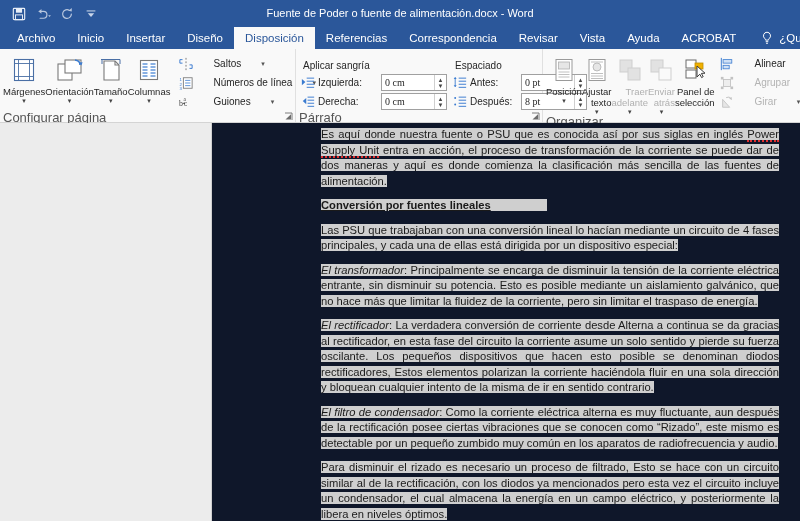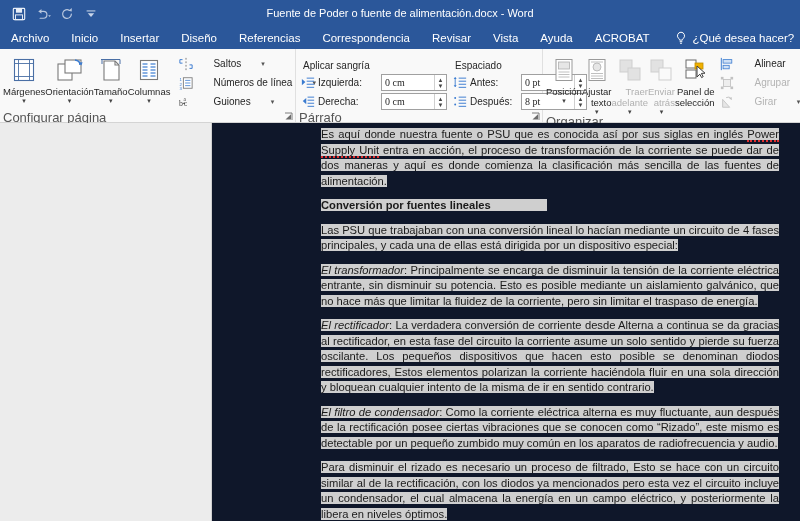--- a/index.html
+++ b/index.html
@@ -36,21 +36,21 @@
     pointer-events: none;
     white-space: nowrap;
   }
 
   
   #tabrow {
     height: 22px;
     background: #2b579a;
     display: flex;
     align-items: stretch;
-    padding-left: 0;
+    padding-left: 6px;
     position: relative;
   }
   .tab {
     color: #ffffff;
     font-size: 11.5px;
     padding: 0 11px;
     display: flex; align-items: center;
     white-space: nowrap;
   }
   .tab.active {
@@ -181,21 +181,21 @@
   }
   p.para {
     margin: 0 0 9px 0;
     font-size: 11.2px;
     line-height: 15.5px;
     color: #1a1a1a;
     text-align: justify;
   }
   p.para.last { text-align: justify; }
   .hl { background: #cfcfcf; }
-  .bold { font-weight: bold; }
+  .bold { font-weight: bold; text-decoration: underline; }
   .ital { font-style: italic; }
   .misspell {
     border-bottom: 2px dotted #e03030;
     padding-bottom: 0px;
   }
 </style>
 </head>
 <body>
 
 <div id="titlebar">
@@ -228,20 +228,21 @@
     </div>
   </div>
   <div id="titletext">Fuente de Poder o fuente de alimentación.docx  -  Word</div>
 </div>
 
 <div id="tabrow">
   <div class="tab">Archivo</div>
   <div class="tab">Inicio</div>
   <div class="tab">Insertar</div>
   <div class="tab">Diseño</div>
+  <div class="tab active">Disposición</div>
   <div class="tab">Referencias</div>
   <div class="tab">Correspondencia</div>
   <div class="tab">Revisar</div>
   <div class="tab">Vista</div>
   <div class="tab">Ayuda</div>
   <div class="tab">ACROBAT</div>
   <div id="tellme">
     <svg id="bulb" width="12" height="14" viewBox="0 0 12 14">
         <path d="M6 1.2 a3.6 3.6 0 0 1 2.2 6.4 c-.5.45-.7.9-.75 1.5 h-2.9 c-.05-.6-.25-1.05-.75-1.5 A3.6 3.6 0 0 1 6 1.2 z" fill="none" stroke="#ffffff" stroke-width="1"></path>
         <line x1="4.7" y1="10.7" x2="7.3" y2="10.7" stroke="#ffffff" stroke-width="1"></line>

